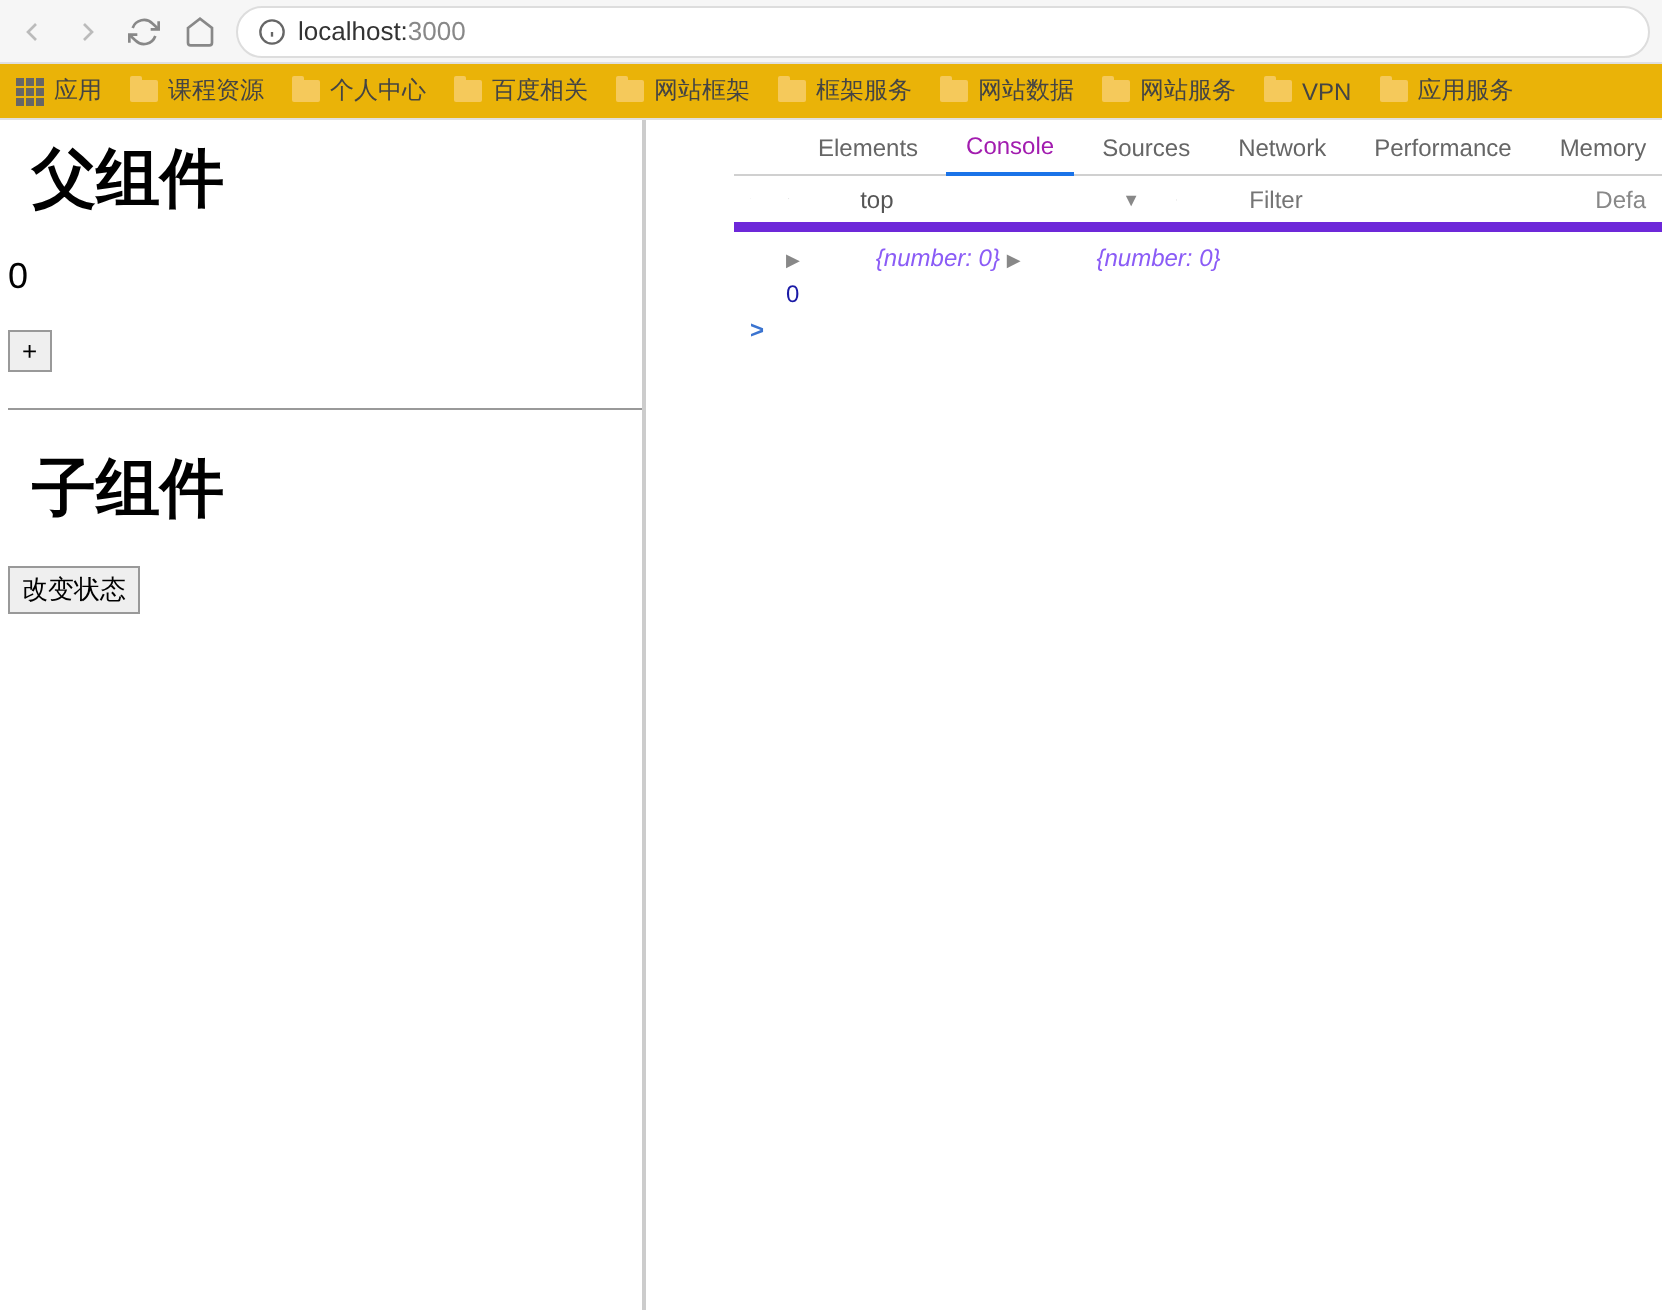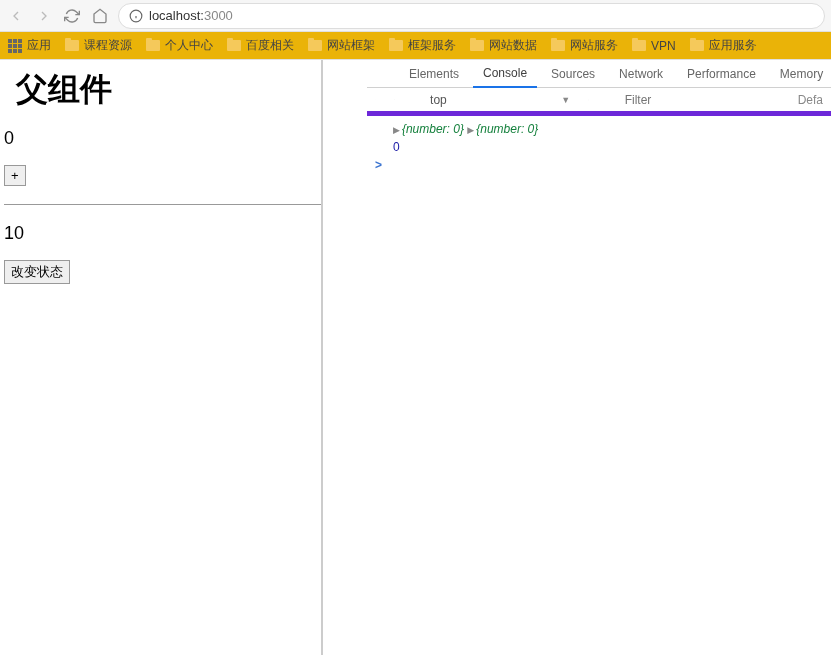--- a/index.html
+++ b/index.html
@@ -31,32 +31,32 @@
     .viewport .count { font-size: 18px; margin-bottom: 16px; }
     .viewport button { font-size: 13px; padding: 2px 6px; background: #efefef; border: 1px solid #999; cursor: pointer; }
     .viewport hr { margin: 18px 0; border: none; border-top: 1px solid #999; }
     
     
     .devtools { width: 508px; display: flex; flex-direction: column; background: #fff; font-size: 12px; color: #555; padding-left: 44px; }
     .dt-tabs { display: flex; align-items: center; height: 28px; border-bottom: 1px solid #d0d0d0; padding: 0 6px; gap: 4px; }
     .dt-pick { width: 16px; height: 16px; color: #666; margin-right: 4px; }
     .dt-device { width: 16px; height: 16px; color: #666; margin-right: 10px; }
     .dt-tab { padding: 6px 10px; cursor: pointer; color: #666; }
-    .dt-tab.active { color: #404040; border-bottom: 2px solid #1a73e8; margin-bottom: -1px; }
+    .dt-tab.active { color: #a21caf; border-bottom: 2px solid #1a73e8; margin-bottom: -1px; }
     .dt-toolbar { display: flex; align-items: center; height: 28px; border-bottom: 5px solid #6d28d9; padding: 0 8px; gap: 18px; }
     .dt-tool-btn { width: 16px; height: 16px; display: flex; align-items: center; justify-content: center; color: #666; cursor: pointer; }
     .sep { width: 1px; height: 18px; background: #ddd; }
     .context-sel { display: flex; align-items: center; gap: 4px; color: #555; cursor: pointer; min-width: 140px; }
     .eye-icon { color: #888; }
     .filter-input { flex: 1; border: none; outline: none; font-size: 12px; color: #888; }
     .dt-levels { color: #888; margin-left: auto; }
     .console-body { flex: 1; padding: 4px 8px; font-family: Consolas, monospace; font-size: 12px; overflow: auto; }
     .c-line { display: flex; align-items: flex-start; gap: 8px; padding: 2px 0; }
     .c-caret { color: #888; width: 10px; }
-    .c-obj { font-style: italic; color: #15803d; }
+    .c-obj { font-style: italic; color: #8b5cf6; margin-left: 36px; }
     .c-num { color: #1a1aa6; }
     .c-prompt { color: #3b74d0; font-weight: bold; }
     .expand-tri { color: #888; font-size: 9px; margin-right: 2px; }
   </style>
 </head>
 <body>
 
 <div class="browser-toolbar">
   <div class="nav-btn disabled">
     <svg viewBox="0 0 24 24" fill="none" stroke="currentColor" stroke-width="2">
@@ -133,21 +133,21 @@
         <span>应用服务</span>
       </div></div>
 </div>
 
 <div class="main-area">
   <div class="viewport">
     <h1>父组件</h1>
     <div class="count">0</div>
     <button>+</button>
     <hr>
-    <div class="count">10</div>
+    <h1>子组件</h1>
     <button>改变状态</button>
   </div>
 
   <div class="devtools">
     <div class="dt-tabs">
       <svg class="dt-pick" viewBox="0 0 24 24" fill="none" stroke="currentColor" stroke-width="2">
           <rect x="3" y="3" width="14" height="14"></rect>
           <path d="M13 13l7 7"></path>
         </svg>
       <svg class="dt-device" viewBox="0 0 24 24" fill="none" stroke="currentColor" stroke-width="2">

